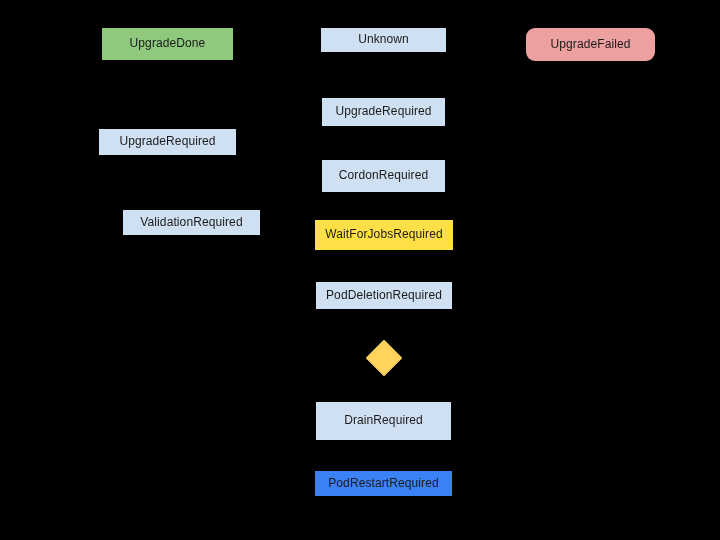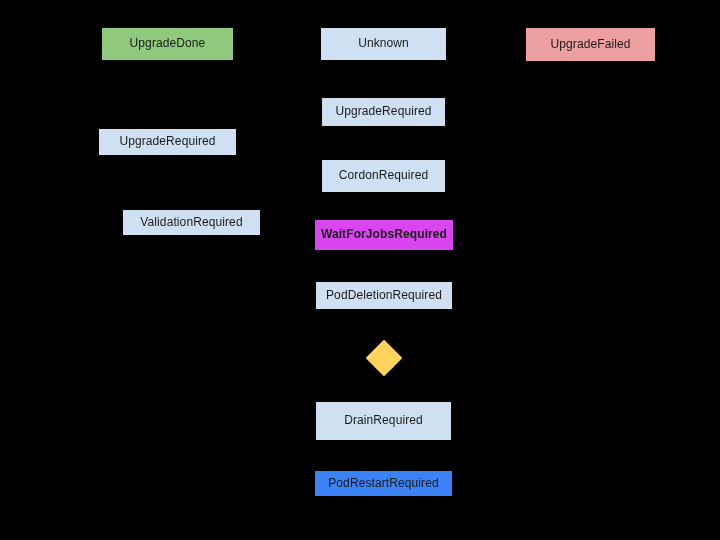--- a/index.html
+++ b/index.html
@@ -42,39 +42,39 @@
     position: absolute;
   }
 </style>
 </head>
 <body>
 
 <div id="canvas" style="background: rgb(0, 0, 0);">
     <div class="node" style="left: 102px; top: 28px; width: 131px; height: 32px; background: rgb(143, 201, 126); color: rgb(27, 27, 27);">
       <span class="node-label">UpgradeDone</span>
     </div>
-    <div class="node" style="left: 321px; top: 28px; width: 125px; height: 32px; background: rgb(206, 224, 241); color: rgb(27, 27, 27);">
+    <div class="node" style="left: 321px; top: 28px; width: 125px; height: 24px; background: rgb(206, 224, 241); color: rgb(27, 27, 27);">
       <span class="node-label">Unknown</span>
     </div>
-    <div class="node" style="left: 526px; top: 28px; width: 129px; height: 33px; background: rgb(237, 160, 160); color: rgb(27, 27, 27);">
+    <div class="node" style="left: 526px; top: 28px; width: 129px; height: 33px; background: rgb(237, 160, 160); color: rgb(27, 27, 27); border-radius: 9px;">
       <span class="node-label">UpgradeFailed</span>
     </div>
     <div class="node" style="left: 322px; top: 98px; width: 123px; height: 28px; background: rgb(206, 224, 241); color: rgb(27, 27, 27);">
       <span class="node-label">UpgradeRequired</span>
     </div>
     <div class="node" style="left: 99px; top: 129px; width: 137px; height: 26px; background: rgb(206, 224, 241); color: rgb(27, 27, 27);">
       <span class="node-label">UpgradeRequired</span>
     </div>
     <div class="node" style="left: 322px; top: 160px; width: 123px; height: 32px; background: rgb(206, 224, 241); color: rgb(27, 27, 27);">
       <span class="node-label">CordonRequired</span>
     </div>
     <div class="node" style="left: 99px; top: 210px; width: 137px; height: 25px; background: rgb(206, 224, 241); color: rgb(27, 27, 27); margin-left: 24px;">
       <span class="node-label">ValidationRequired</span>
     </div>
-    <div class="node" style="left: 315px; top: 220px; width: 138px; height: 30px; background: #d946ef; color: rgb(27, 27, 27); font-weight: bold;">
+    <div class="node" style="left: 315px; top: 220px; width: 138px; height: 30px; background: #fde047; color: rgb(27, 27, 27);">
       <span class="node-label">WaitForJobsRequired</span>
     </div>
     <div class="node" style="left: 316px; top: 282px; width: 136px; height: 27px; background: rgb(206, 224, 241); color: rgb(27, 27, 27); justify-content: center;">
       <span class="node-label">PodDeletionRequired</span>
     </div>
     <div class="diamond-wrap" style="left: 371px; top: 345px; width: 26px; height: 26px;">
       <div class="diamond" style="left: 0px; top: 0px; width: 26px; height: 26px; background: rgb(255, 211, 92);"></div>
     </div>
     <div class="node" style="left: 316px; top: 402px; width: 135px; height: 38px; background: rgb(206, 224, 241); color: rgb(27, 27, 27);">
       <span class="node-label">DrainRequired</span>

